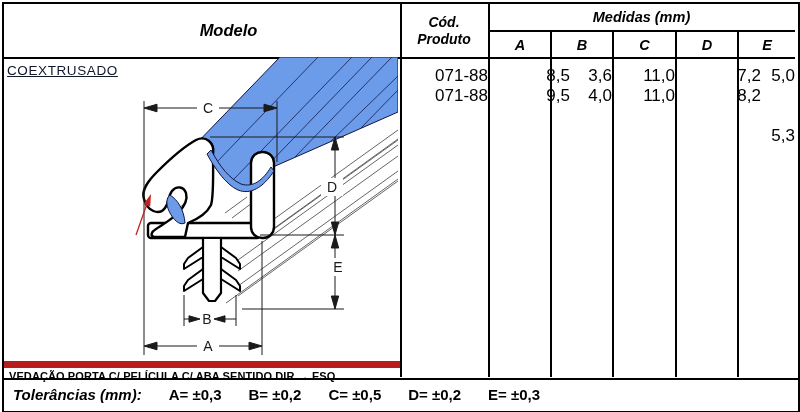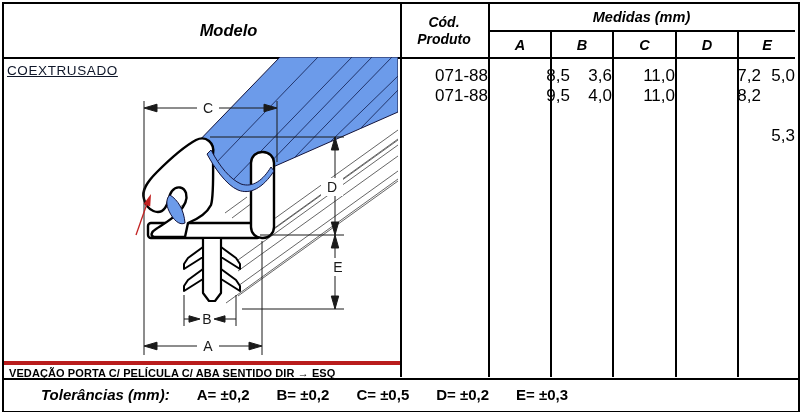--- a/index.html
+++ b/index.html
@@ -11,24 +11,24 @@
   .cell{position:absolute;display:flex;align-items:center;justify-content:center;}
   .hdr{font-weight:bold;font-style:italic;}
   #frame{position:absolute;left:2px;top:2px;width:794px;height:407px;border:2px solid #000;}
   #modelo-cell{left:4px;top:4px;width:449px;height:53px;font-size:16.5px;}
   #cod-cell{left:400px;top:4px;width:88px;height:53px;flex-direction:column;font-size:14px;line-height:17px;}
   #medidas-cell{left:488px;top:4px;width:307px;height:26px;font-size:14.5px;}
   .dimhead{top:32px;height:25px;font-size:14.5px;}
   .valcol{position:absolute;top:57px;padding-top:9px;display:flex;flex-direction:column;align-items:flex-end;font-size:17px;line-height:19.5px;}
   #coextrusado{position:absolute;left:7px;top:63px;font-size:13.5px;letter-spacing:.6px;color:#0f172a;text-decoration:underline;}
   #pelicula{position:absolute;left:12px;top:233px;width:122px;text-align:right;font-size:11.5px;}
-  #vedacao-box{position:absolute;left:4px;top:361px;width:396px;height:16px;border-top:4px solid #b91c1c;display:flex;align-items:center;}
+  #vedacao-box{position:absolute;left:4px;top:361px;width:396px;height:16px;border-top:7px solid #b91c1c;display:flex;align-items:center;}
   #vedacao-text{font-weight:bold;font-size:11px;padding-left:5px;white-space:nowrap;letter-spacing:.1px;}
   #tol-row{position:absolute;left:4px;top:378px;width:792px;height:28px;border-top:2px solid #000;display:flex;align-items:center;gap:27px;padding-left:9px;font-size:15px;font-weight:bold;}
-  #tol-title{font-style:italic;margin-left:28px;}
+  #tol-title{font-style:italic;}
   #drawing-svg{position:absolute;left:4px;top:57px;}
   svg text{font-family:"Liberation Sans","DejaVu Sans",sans-serif;}
 </style>
 </head>
 <body>
 
 <div id="sheet">
   <div id="frame"></div>
 
   <div class="line" style="left:400px;top:4px;width:2px;height:373px;"></div>
@@ -195,19 +195,19 @@
     </g>
   </svg>
 
 
   <div id="vedacao-box">
     <span id="vedacao-text">VEDAÇÃO PORTA C/ PELÍCULA C/ ABA SENTIDO DIR → ESQ</span>
   </div>
 
   <div id="tol-row">
     <span id="tol-title">Tolerâncias (mm):</span>
-    <span>A= ±0,2</span>
+    <span>A= ±0,3</span>
     <span>B= ±0,2</span>
     <span>C= ±0,5</span>
     <span>D= ±0,2</span>
     <span>E= ±0,3</span>
   </div>
 </div>
 
 </body></html>

